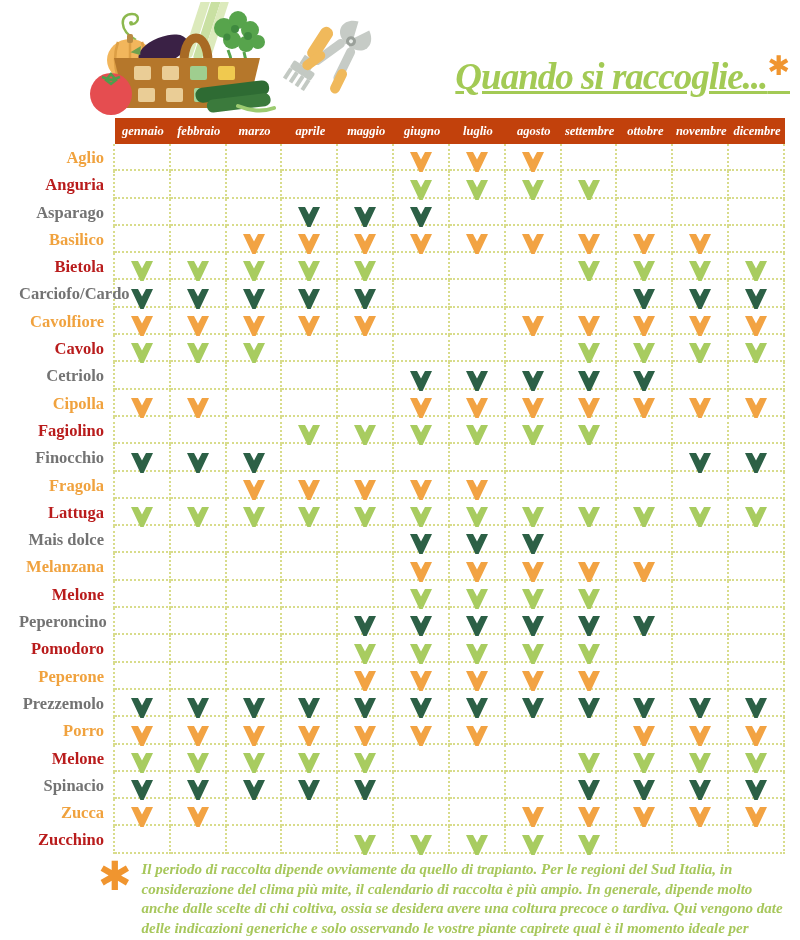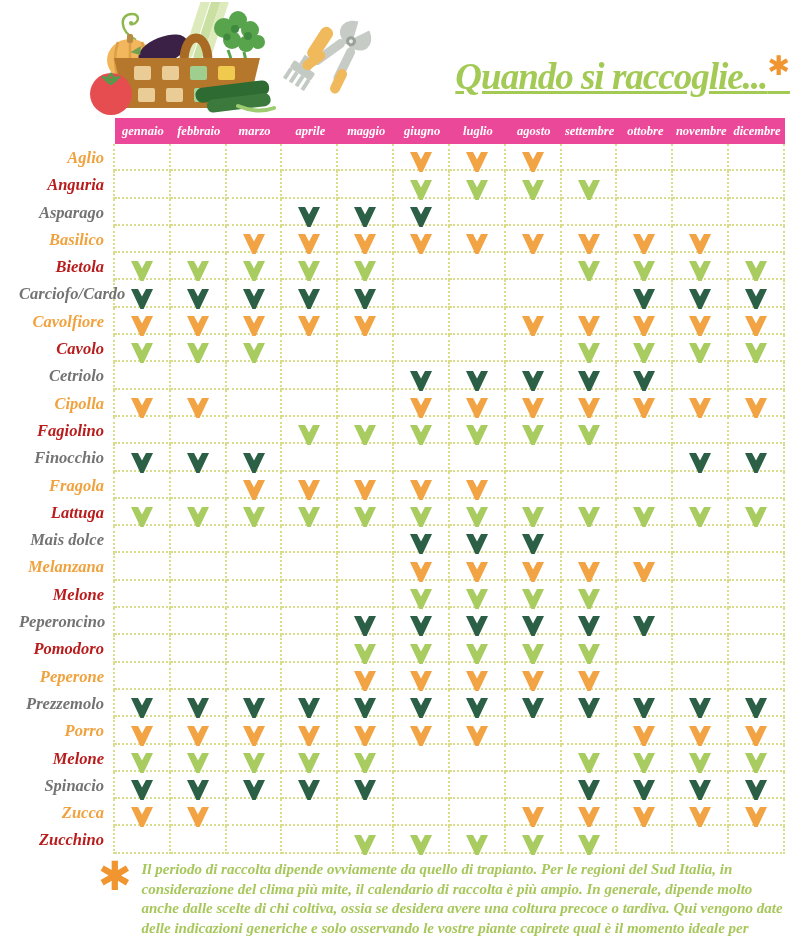--- a/index.html
+++ b/index.html
@@ -9,28 +9,28 @@
   
   .illus{position:absolute;}
   .page-title{position:absolute;top:50px;right:10px;text-align:right;
               font-style:italic;font-weight:bold;font-size:37px;letter-spacing:-1px;
               color:#A3CA55;white-space:nowrap;text-decoration:underline;}
   .page-title .ast{color:#F0952F;font-family:"DejaVu Sans",sans-serif;
                    font-style:normal;font-size:27px;vertical-align:14px;letter-spacing:0;}
 
   
   .month-band{position:absolute;left:115px;top:118px;width:670px;height:26px;
-              background:#ec4899;display:grid;grid-template-columns:repeat(12,1fr);}
+              background:#c2410c;display:grid;grid-template-columns:repeat(12,1fr);}
   .month-cell{color:#fff;font-style:italic;font-weight:bold;font-size:12.5px;
               display:flex;align-items:center;justify-content:center;white-space:nowrap;}
 
   .cal-body{position:absolute;left:0;top:144px;width:785px;}
   .cal-row{display:grid;grid-template-columns:115px repeat(12,55.83px);height:27.3px;}
   .row-label{box-sizing:border-box;padding-right:9px;text-align:right;
-             font-style:italic;font-weight:bold;font-size:16.5px;line-height:27.3px;
+             font-weight:bold;font-size:16.5px;line-height:27.3px;
              white-space:nowrap;border-right:2px dotted #D8DC8B;margin-left:19px;}
   .tone-orange{color:#F0A23E;}
   .tone-light{color:#b91c1c;}
   .tone-dark{color:#737373;}
   .cal-cell{box-sizing:border-box;border-right:2px dotted #D8DC8B;
             border-bottom:2px dotted #D8DC8B;
             display:flex;align-items:flex-end;justify-content:center;}
   .cal-cell svg{margin-bottom:-3px;}
 
   

